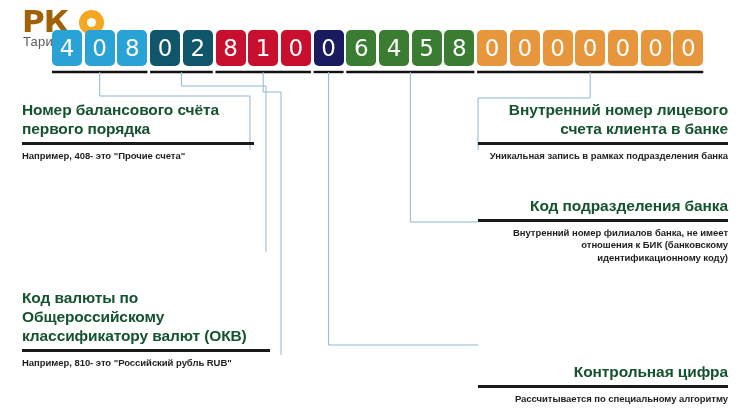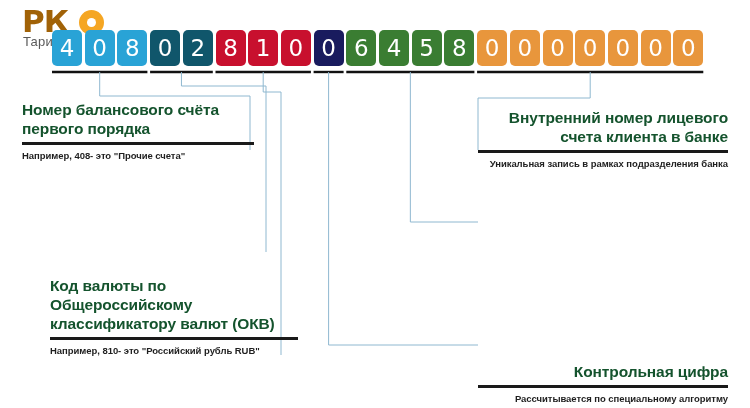--- a/index.html
+++ b/index.html
@@ -113,32 +113,37 @@
       <polyline points="590.2,72 590.2,98 478,98 478,150" fill="none" stroke="#8FB8D0" stroke-width="1"></polyline>
     </svg>
 
   <div class="blk" style="left:22px;top:100px;width:232px;">
     <div class="title">Номер балансового счёта первого порядка</div>
     <div class="rule"></div>
     <div class="note">Например, 408-  это "Прочие счета"</div>
   </div>
 
 
-  <div class="blk" style="left:22px;top:276px;width:248px;margin-left:28px;">
+  <div class="blk" style="left:22px;top:288px;width:248px;">
     <div class="title">Код валюты по Общероссийскому классификатору валют (ОКВ)</div>
     <div class="rule"></div>
     <div class="note">Например, 810-  это "Российский рубль RUB"</div>
   </div>
 
-  <div class="blk right" style="left:478px;top:108px;width:250px;">
+  <div class="blk right" style="left:478px;top:100px;width:250px;">
     <div class="title">Внутренний номер лицевого счета клиента в банке</div>
     <div class="rule"></div>
     <div class="note">Уникальная запись в рамках подразделения банка</div>
   </div>
 
+  <div class="blk right" style="left:478px;top:196px;width:250px;">
+    <div class="title">Код подразделения банка</div>
+    <div class="rule"></div>
+    <div class="note">Внутренний номер филиалов банка, не имеет отношения к БИК (банковскому идентификационному коду)</div>
+  </div>
 
   <div class="blk right" style="left:478px;top:322px;width:250px;margin-top:40px;">
     <div class="title">Контрольная цифра</div>
     <div class="rule"></div>
     <div class="note">Рассчитывается по специальному алгоритму</div>
   </div>
 
 </div>
 
 </body></html>

